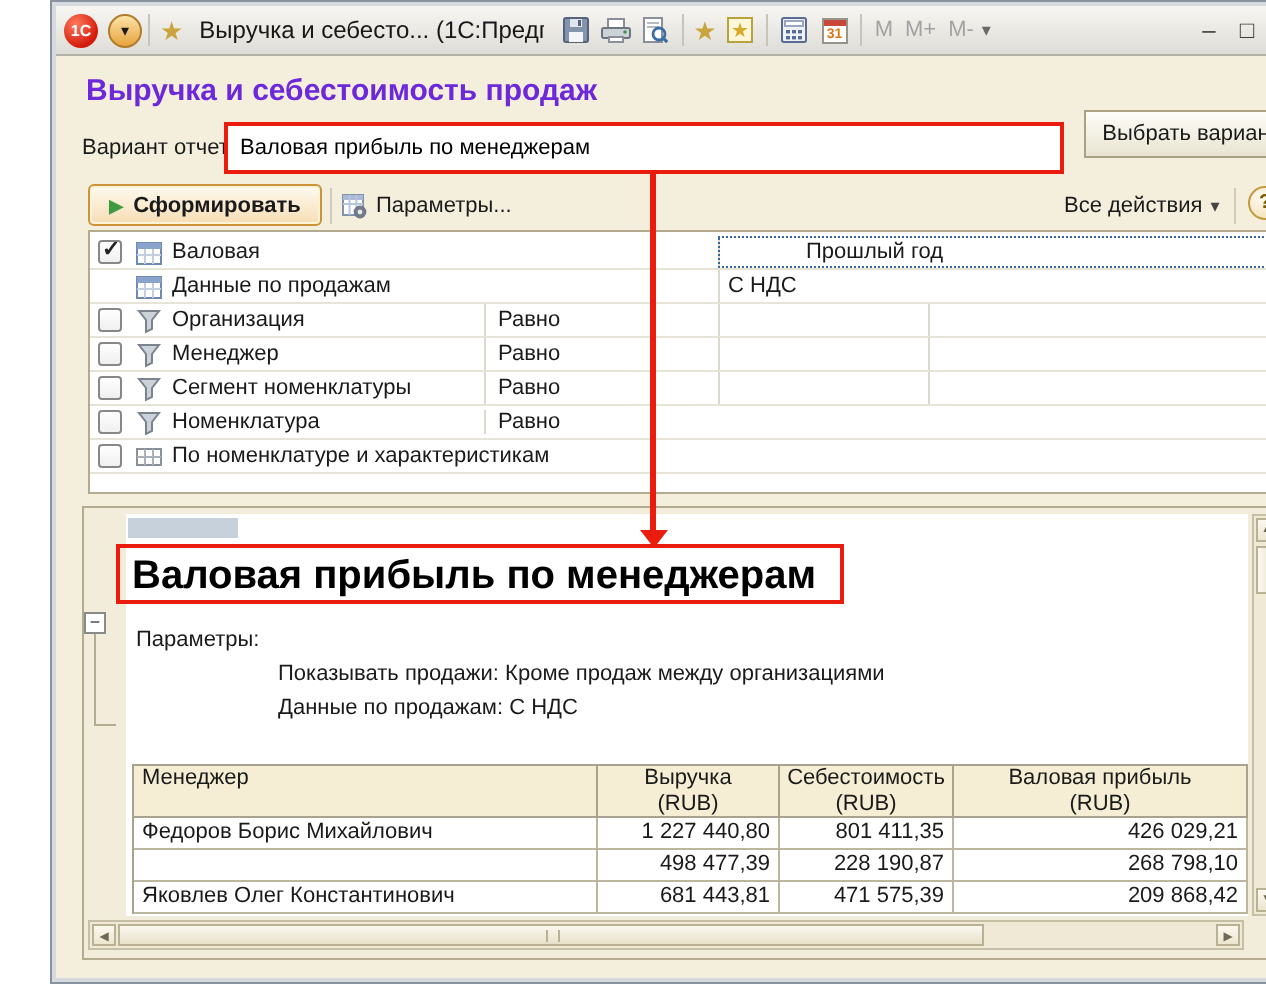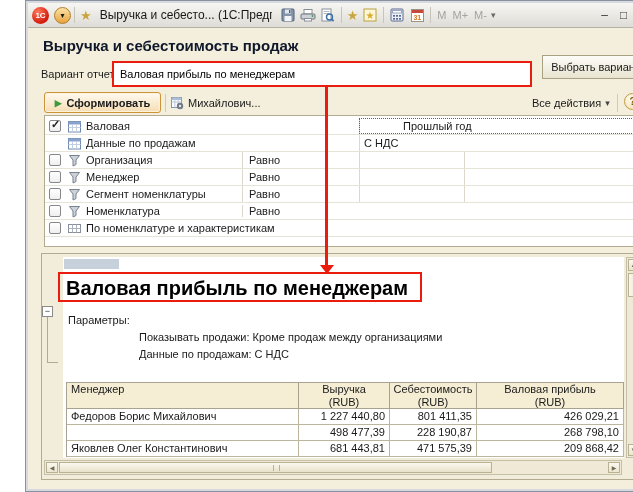--- a/index.html
+++ b/index.html
@@ -21,21 +21,21 @@
   #cal31{width:13px;height:13px;background:#fff;border:1px solid #98948a;box-sizing:border-box;position:relative;}
   #cal31 .strip{position:absolute;left:0;top:0;right:0;height:3px;background:#c9473a;}
   #cal31 .num{position:absolute;left:0;right:0;top:4px;text-align:center;font-size:7px;font-weight:bold;color:#e0761a;}
   .mem{color:#a3a3a3;font-size:11px;margin:0 3px;flex:0 0 auto;}
   .mem-dd{color:#6a6a6a;font-size:9px;margin-left:1px;flex:0 0 auto;}
   #tb-spacer{flex:1 1 auto;}
   .winbtn{width:17px;height:16px;display:flex;align-items:center;justify-content:center;
     font-size:12px;color:#3c3c3c;margin-left:2px;flex:0 0 auto;}
   #btn-close{color:#2f55b4;font-weight:bold;}
   
-  #page-title{position:absolute;left:17px;top:36px;font-size:15px;font-weight:bold;color:#0f172a;}
+  #page-title{position:absolute;left:17px;top:36px;font-size:15px;font-weight:bold;color:#6d28d9;}
   #variant-label{position:absolute;left:15px;top:67px;}
   #variant-redbox{position:absolute;left:86px;top:60px;width:420px;height:26px;border:2px solid #ea1c0d;
      background:#fff;box-sizing:border-box;}
   #variant-input{position:absolute;left:0;top:0;width:100%;height:100%;border:none;outline:none;
      font:11px "Liberation Sans",sans-serif;padding:0 0 0 6px;background:#fff;box-sizing:border-box;}
   #btn-choose{position:absolute;left:516px;top:54px;width:113px;height:22px;border:1px solid #a8a184;border-radius:0;
      background:linear-gradient(180deg,#fdfcf7,#e9e4d1);display:flex;align-items:center;justify-content:center;}
   
   #btn-generate{position:absolute;left:18px;top:91px;width:117px;height:21px;border:1px solid #cd9338;border-radius:3px;
      background:linear-gradient(180deg,#fefaf0,#f6ddb4);box-shadow:inset 0 0 0 1px #fdf3d9;
@@ -197,21 +197,21 @@
   <div id="btn-settings">
     <span class="ico">
       <svg width="13" height="13">
           <rect x="0.5" y="0.5" width="10" height="10" fill="#fff" stroke="#8193ad"></rect>
           <rect x="0.5" y="0.5" width="10" height="2.5" fill="#a9bbd6"></rect>
           <path d="M3.8 0.5 V10.5 M7.2 0.5 V10.5 M0.5 5 H10.5" stroke="#b9c6da"></path>
           <circle cx="9" cy="9" r="3.2" fill="#717a88"></circle>
           <circle cx="9" cy="9" r="1.2" fill="#e8e8e8"></circle>
         </svg>
     </span>
-    <span>Михайлович...</span>
+    <span>Параметры...</span>
   </div>
   <div id="btn-actions">
     <span>Все действия</span>
     <span class="dd">▾</span>
   </div>
   <div class="tool-sep" style="left:591px;top:93px;"></div>
   <div id="btn-help">?</div>
 
   <div id="filters">
 

